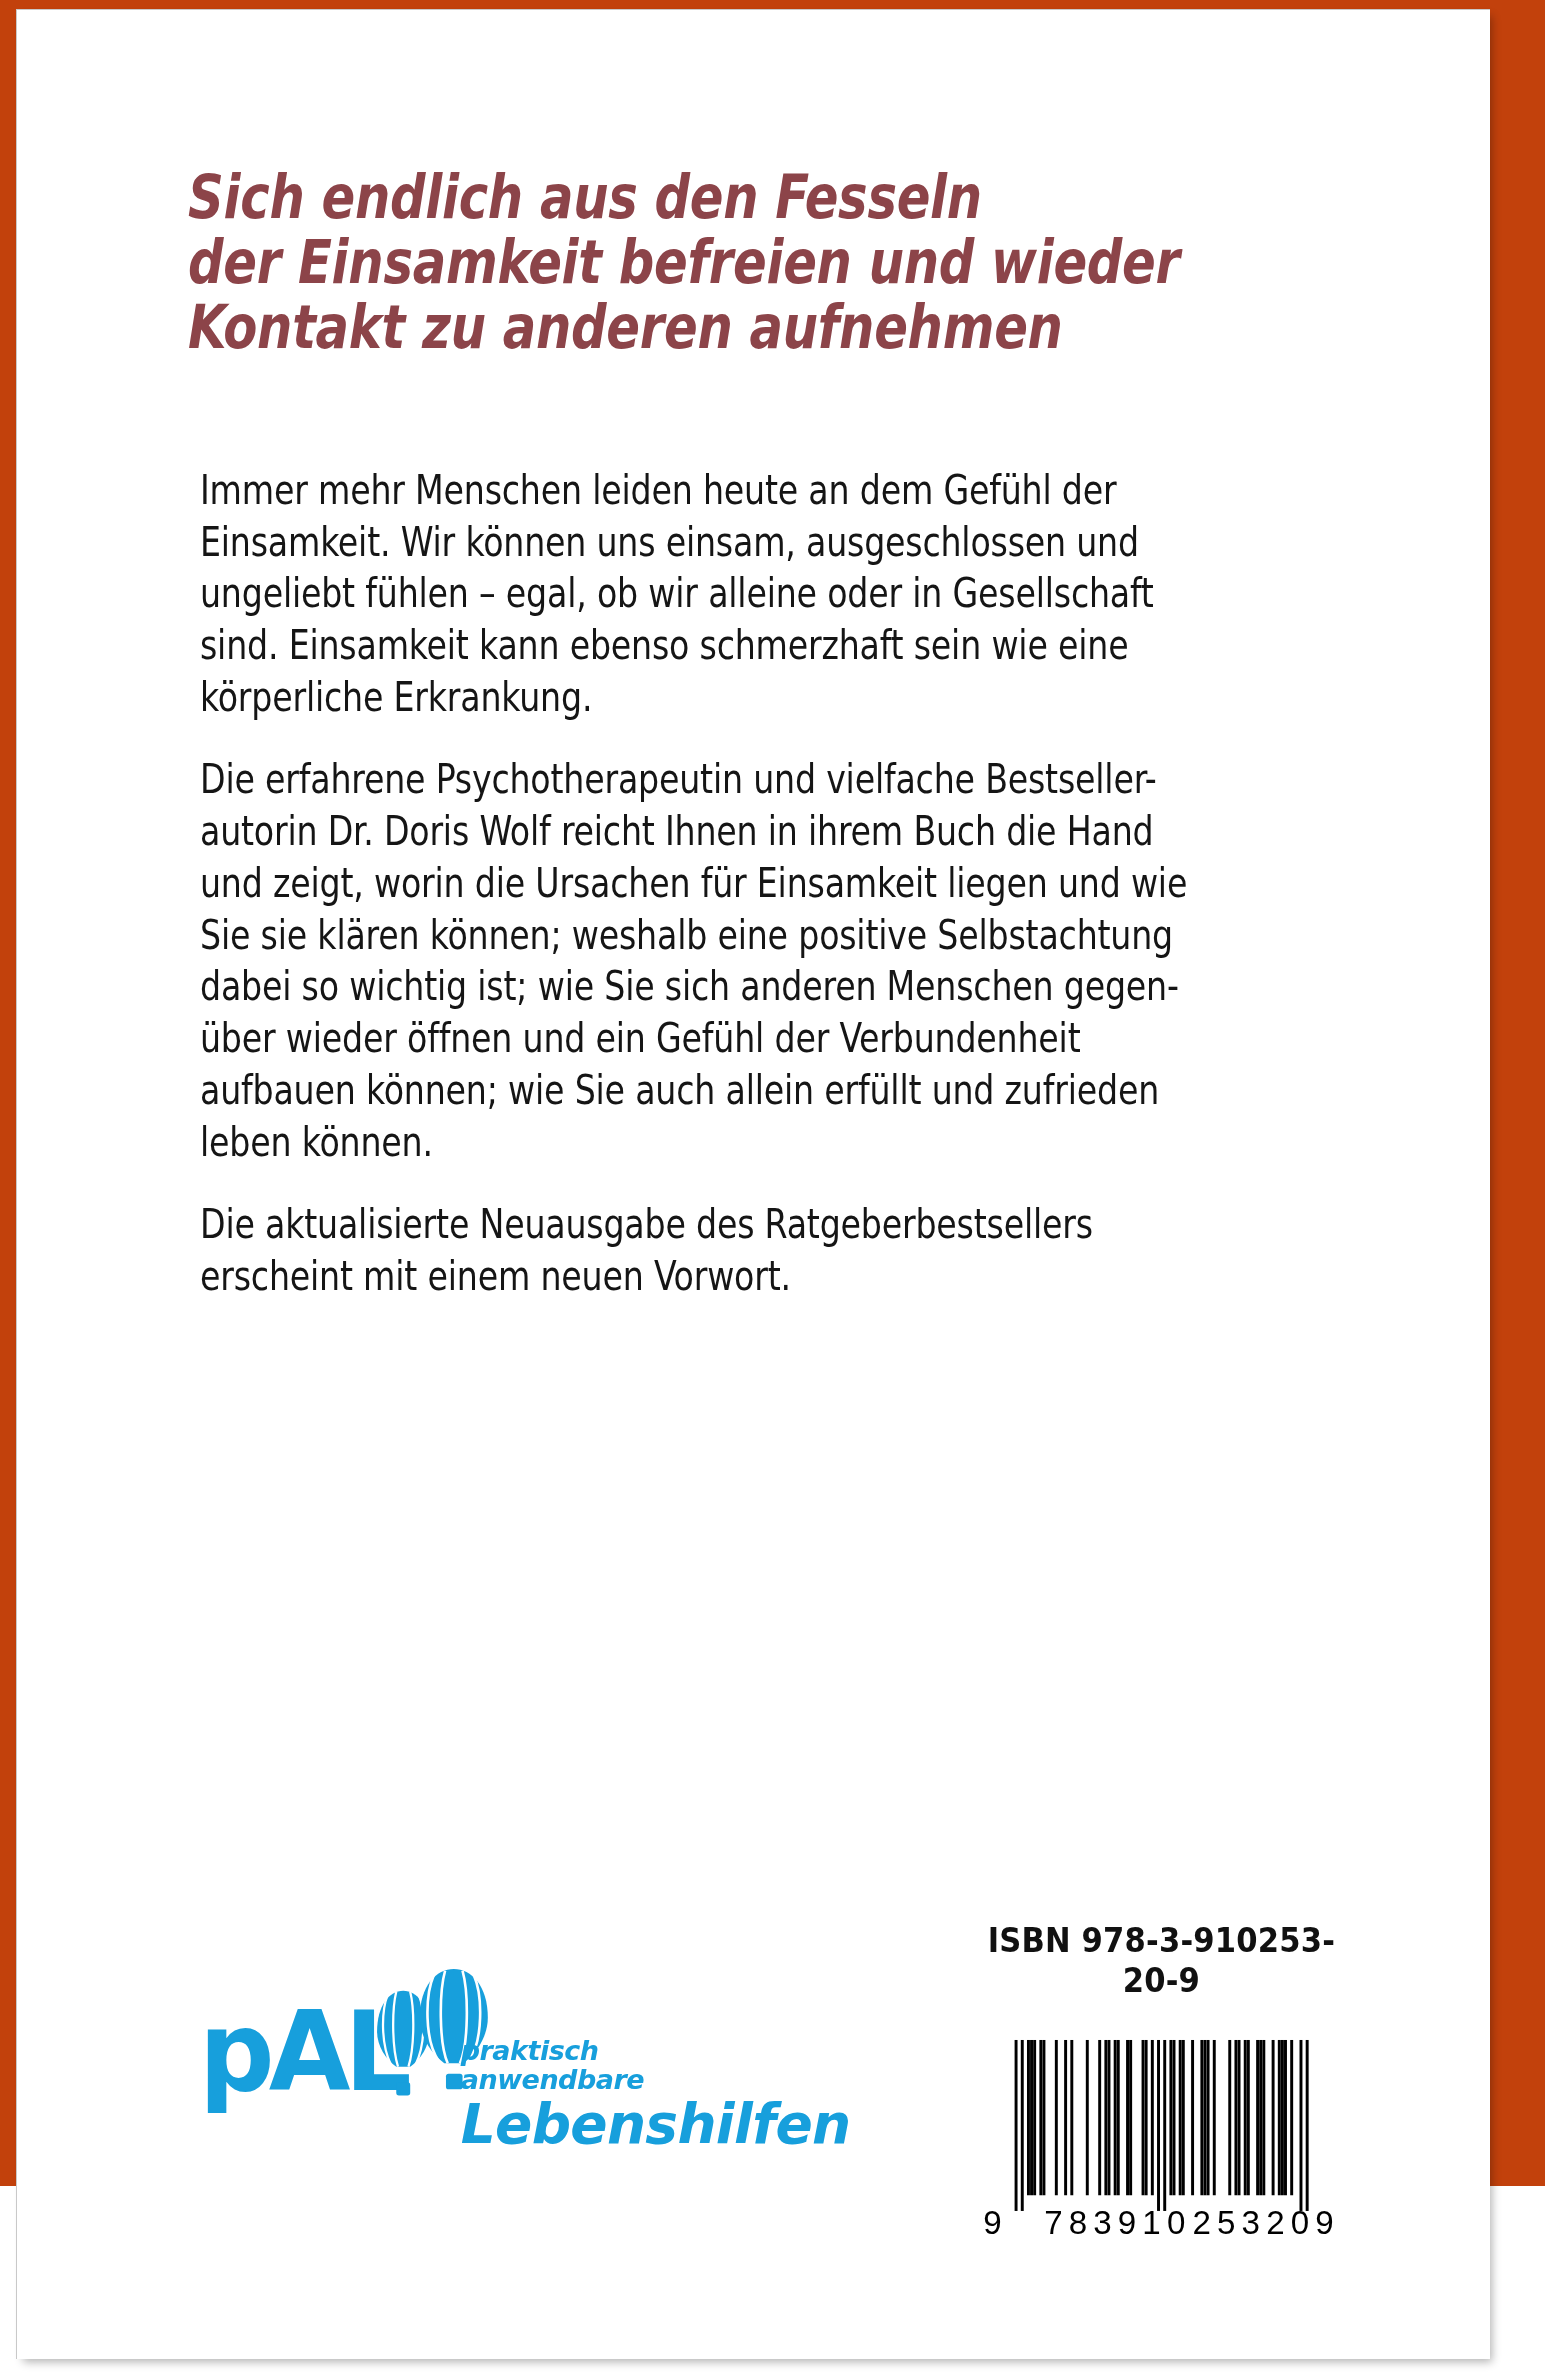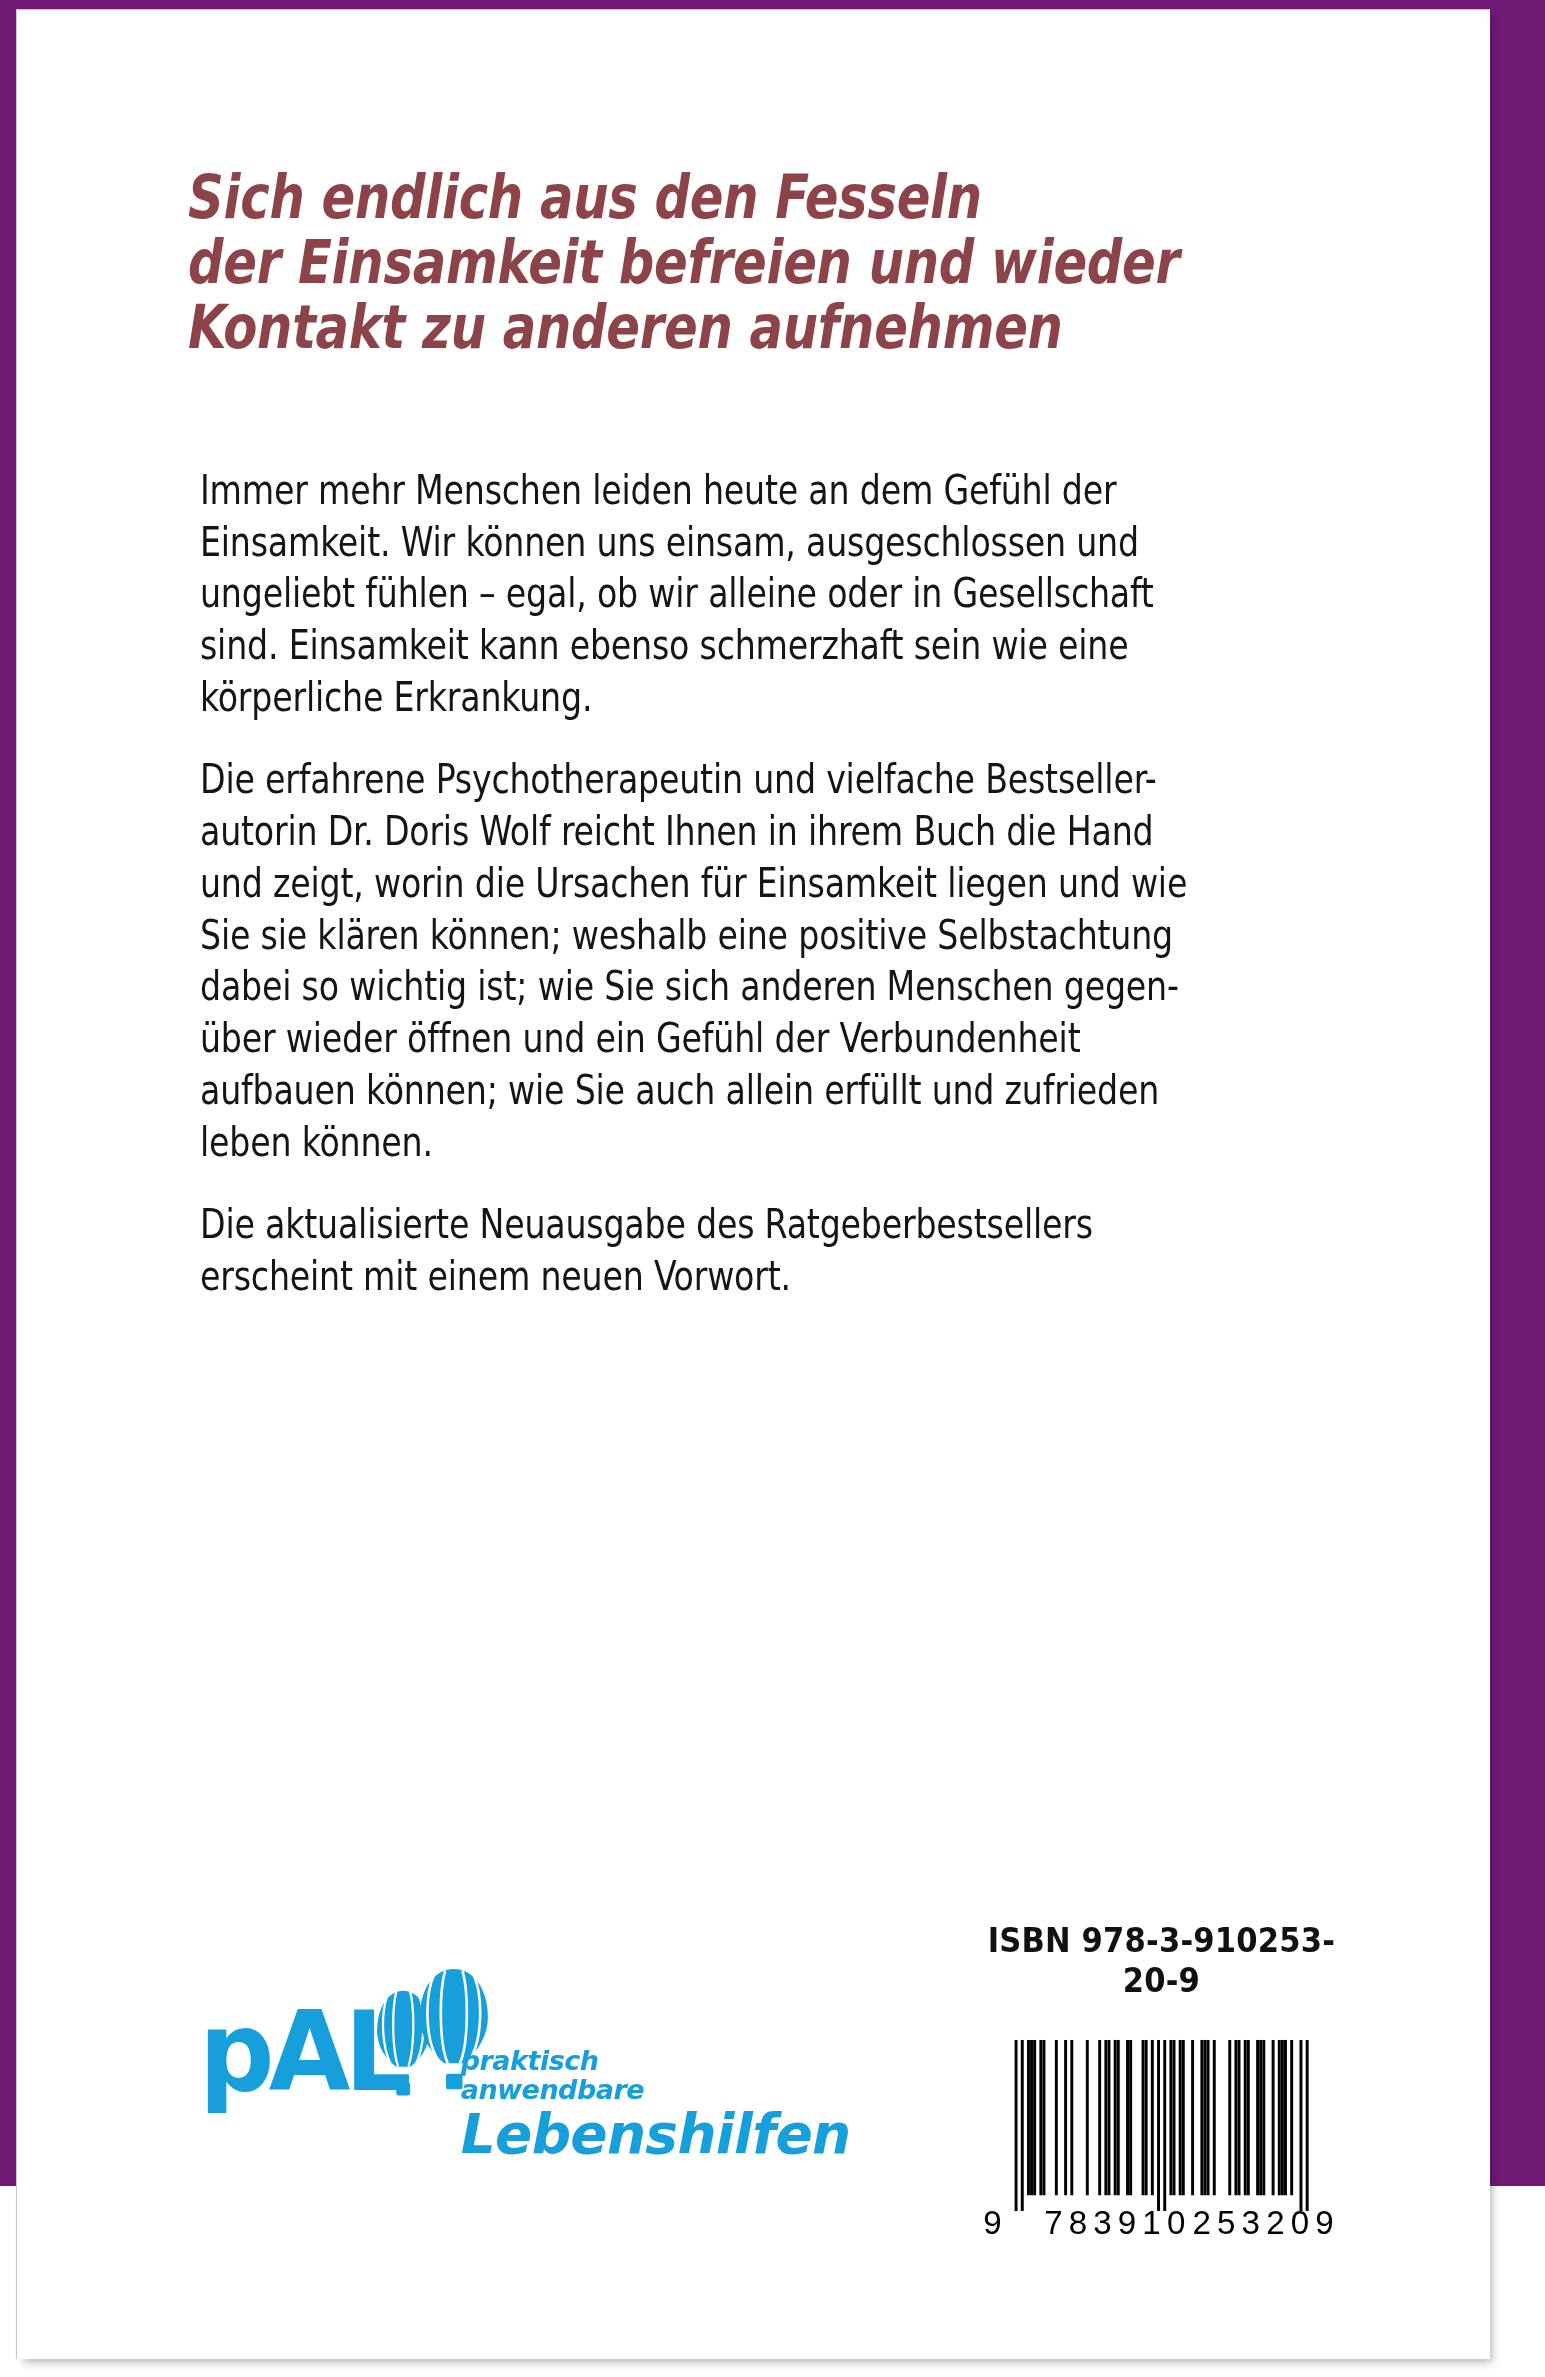--- a/index.html
+++ b/index.html
@@ -15,21 +15,21 @@
     position: relative;
     overflow: hidden;
   }
 
   
   .page-wrap {
     position: absolute;
     left: 0; top: 0;
     width: 1545px;
     height: 2186px;
-    background: #701a75;
+    background: #c2410c;
   }
 
   .cover {
     position: absolute;
     left: 15.7px;
     top: 8.7px;
     width: 1474px;
     height: 2350px;
     background: #ffffff;
     border-top: 1.7px solid #c9c9c9;
@@ -106,21 +106,21 @@
     position: absolute;
     left: 179px;
     top: 0px;
     width: 131px;
     height: 150px;
   }
 
   .tagline {
     position: absolute;
     left: 270px;
-    top: 78px;
+    top: 68px;
     width: 323px;
     color: #179fdc;
     font-family: "DejaVu Sans", sans-serif;
     font-style: italic;
     font-weight: 700;
     line-height: 1.07;
   }
   .tagline .t1 { display: block; font-size: 27px; letter-spacing: -0.5px; }
   .tagline .t2 { display: block; font-size: 55px; letter-spacing: -0.7px; margin-top: 0.9px; }
 

